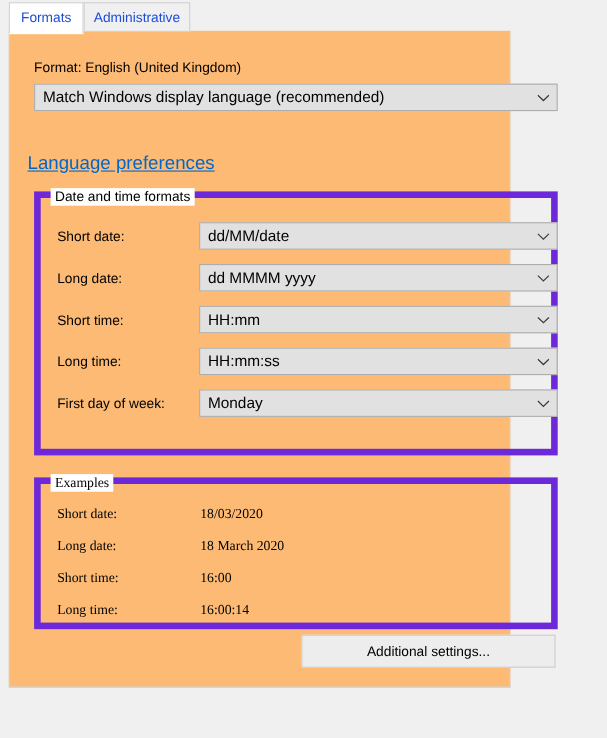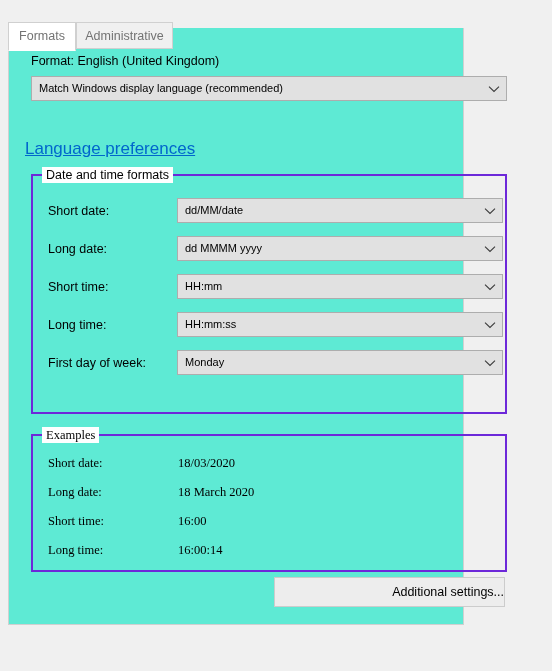--- a/index.html
+++ b/index.html
@@ -37,24 +37,23 @@
     width: 528px;
   }
   .tab {
     position: absolute;
     top: 0;
     height: 27px;
     box-sizing: border-box;
     font-size: 12.5px;
     line-height: 26px;
     text-align: center;
-    color: #737373;
+    color: #1d4ed8;
     cursor: default;
     white-space: nowrap;
-    margin-top: 20px;
   }
   .tab.selected {
     background: #ffffff;
     border: 1px solid #d0d0d0;
     border-bottom: 1px solid #ffffff;
     z-index: 3;
     height: 29px;
   }
   .tab.unselected {
     background: #f0f0f0;
@@ -74,21 +73,21 @@
   }
 
   
   #panel {
     position: absolute;
     left: 8px;
     top: 28px;
     width: 456px;
     height: 597px;
     box-sizing: border-box;
-    background: #5eead4;
+    background: #fdba74;
     border: 1px solid #d0d0d0;
     border-top: none;
   }
 
   
   .lbl {
     position: absolute;
     font-size: 12.5px;
     line-height: 16px;
     white-space: nowrap;
@@ -121,21 +120,21 @@
     height: 25px;
     cursor: default;
   }
   .combo .combo-text {
     position: absolute;
     left: 7px;
     top: 0;
     right: 26px;
     height: 23px;
     line-height: 23px;
-    font-size: 11px;
+    font-size: 14px;
     white-space: nowrap;
     overflow: hidden;
     color: #000;
   }
   .combo .combo-arrow {
     position: absolute;
     right: 0px;
     top: 0px;
     width: 24px;
     height: 23px;
@@ -150,21 +149,21 @@
   #combo-language {
     left: 22px;
     top: 48px;
     width: 476px;
   }
 
   
   .groupbox {
     position: absolute;
     box-sizing: border-box;
-    border: 2px solid #6d28d9;
+    border: 6px solid #6d28d9;
   }
   .groupbox > .gb-title {
     position: absolute;
     top: -9px;
     left: 9px;
     background: #ffffff;
     padding: 0 4px;
     font-size: 12.5px;
     line-height: 16px;
     white-space: nowrap;
@@ -232,21 +231,20 @@
     background: #ededed;
     border: 1px solid #cccccc;
   }
 
   #btn-additional {
     left: 273px;
     top: 577px;
     width: 231px;
     height: 30px;
     line-height: 28px;
-    text-align: right;
   }
 
   
   #footer {
     position: absolute;
     left: 0;
     top: 626px;
     width: 552px;
     height: 45px;
     background: #f0f0f0;

